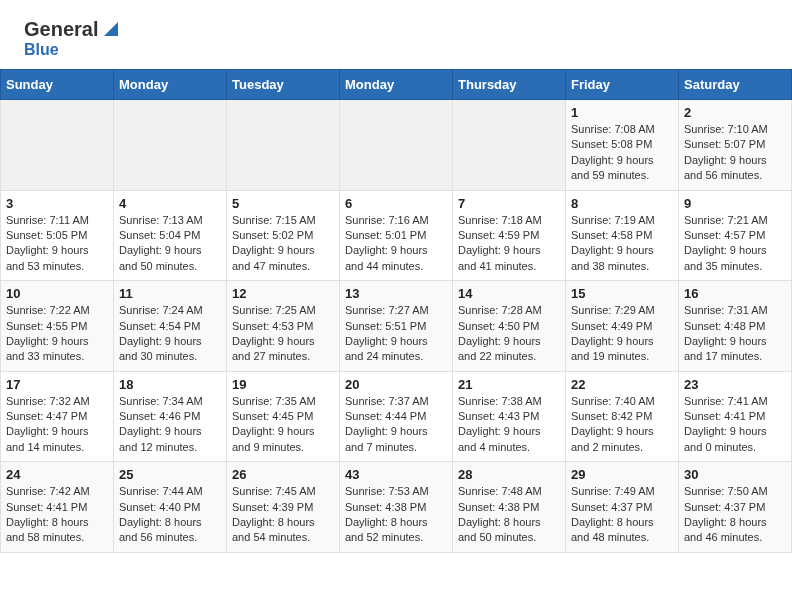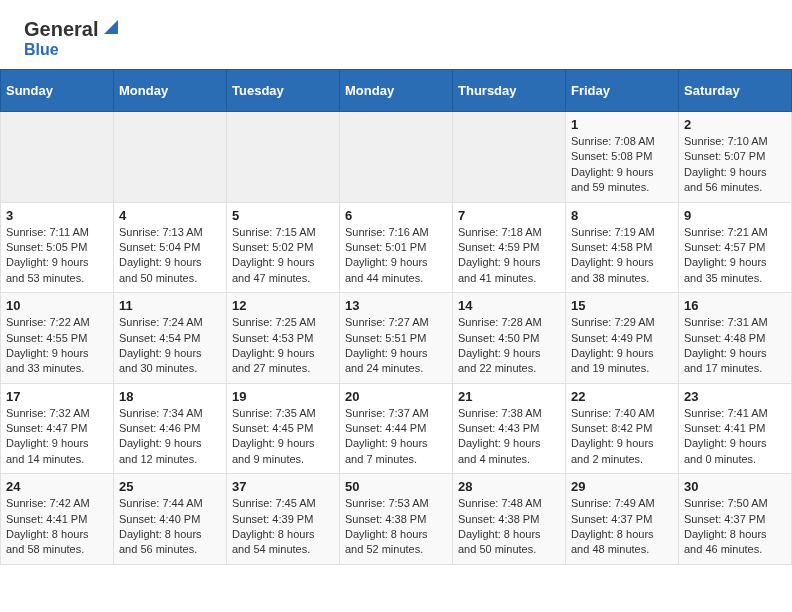--- a/index.html
+++ b/index.html
@@ -15,20 +15,21 @@
       align-items: flex-start;
       padding: 18px 24px 10px 24px;
     }
     .logo {
       display: flex;
       flex-direction: column;
       align-items: flex-start;
     }
     .logo-row {
       display: flex;
+      align-items: center;
     }
     .title-block {
       text-align: right;
     }
     .title-block h1 {
       font-size: 32px;
       font-weight: bold;
       color: #222;
       line-height: 1.1;
     }
@@ -40,21 +41,21 @@
     .calendar {
       width: 100%;
       border-collapse: collapse;
       font-size: 11px;
     }
     .calendar thead tr {
       background: #2a6db5;
       color: #fff;
     }
     .calendar thead th {
-      padding: 13px 5px;
+      padding: 7px 5px;
       font-size: 13px;
       font-weight: bold;
       text-align: left;
       border: 1px solid #1e5a9e;
     }
     .calendar tbody tr {
       border-bottom: 1px solid #ddd;
     }
     .calendar tbody td {
       vertical-align: top;
@@ -287,27 +288,27 @@
 Sunset: 4:41 PM
 Daylight: 8 hours and 58 minutes.</div>
         </td>
         <td>
           <div class="day-num">25</div>
           <div class="day-info">Sunrise: 7:44 AM
 Sunset: 4:40 PM
 Daylight: 8 hours and 56 minutes.</div>
         </td>
         <td>
-          <div class="day-num">37</div>
+          <div class="day-num">26</div>
           <div class="day-info">Sunrise: 7:45 AM
 Sunset: 4:39 PM
 Daylight: 8 hours and 54 minutes.</div>
         </td>
         <td>
-          <div class="day-num">50</div>
+          <div class="day-num">43</div>
           <div class="day-info">Sunrise: 7:53 AM
 Sunset: 4:38 PM
 Daylight: 8 hours and 52 minutes.</div>
         </td>
         <td>
           <div class="day-num">28</div>
           <div class="day-info">Sunrise: 7:48 AM
 Sunset: 4:38 PM
 Daylight: 8 hours and 50 minutes.</div>
         </td>

